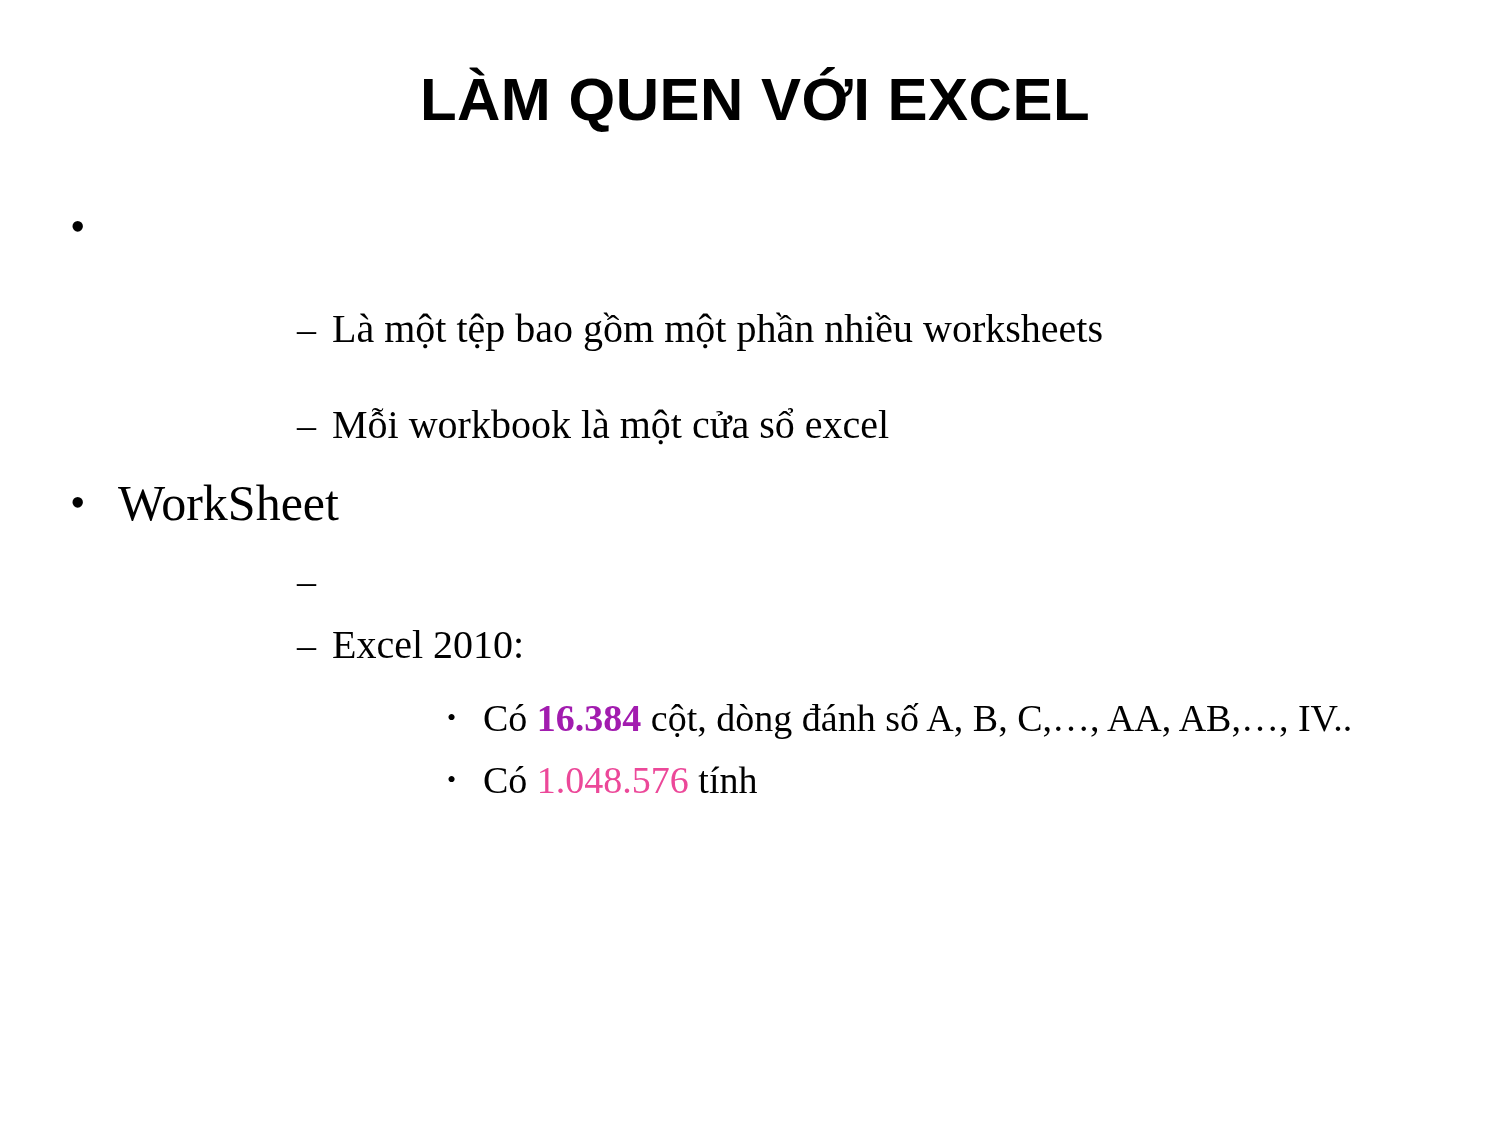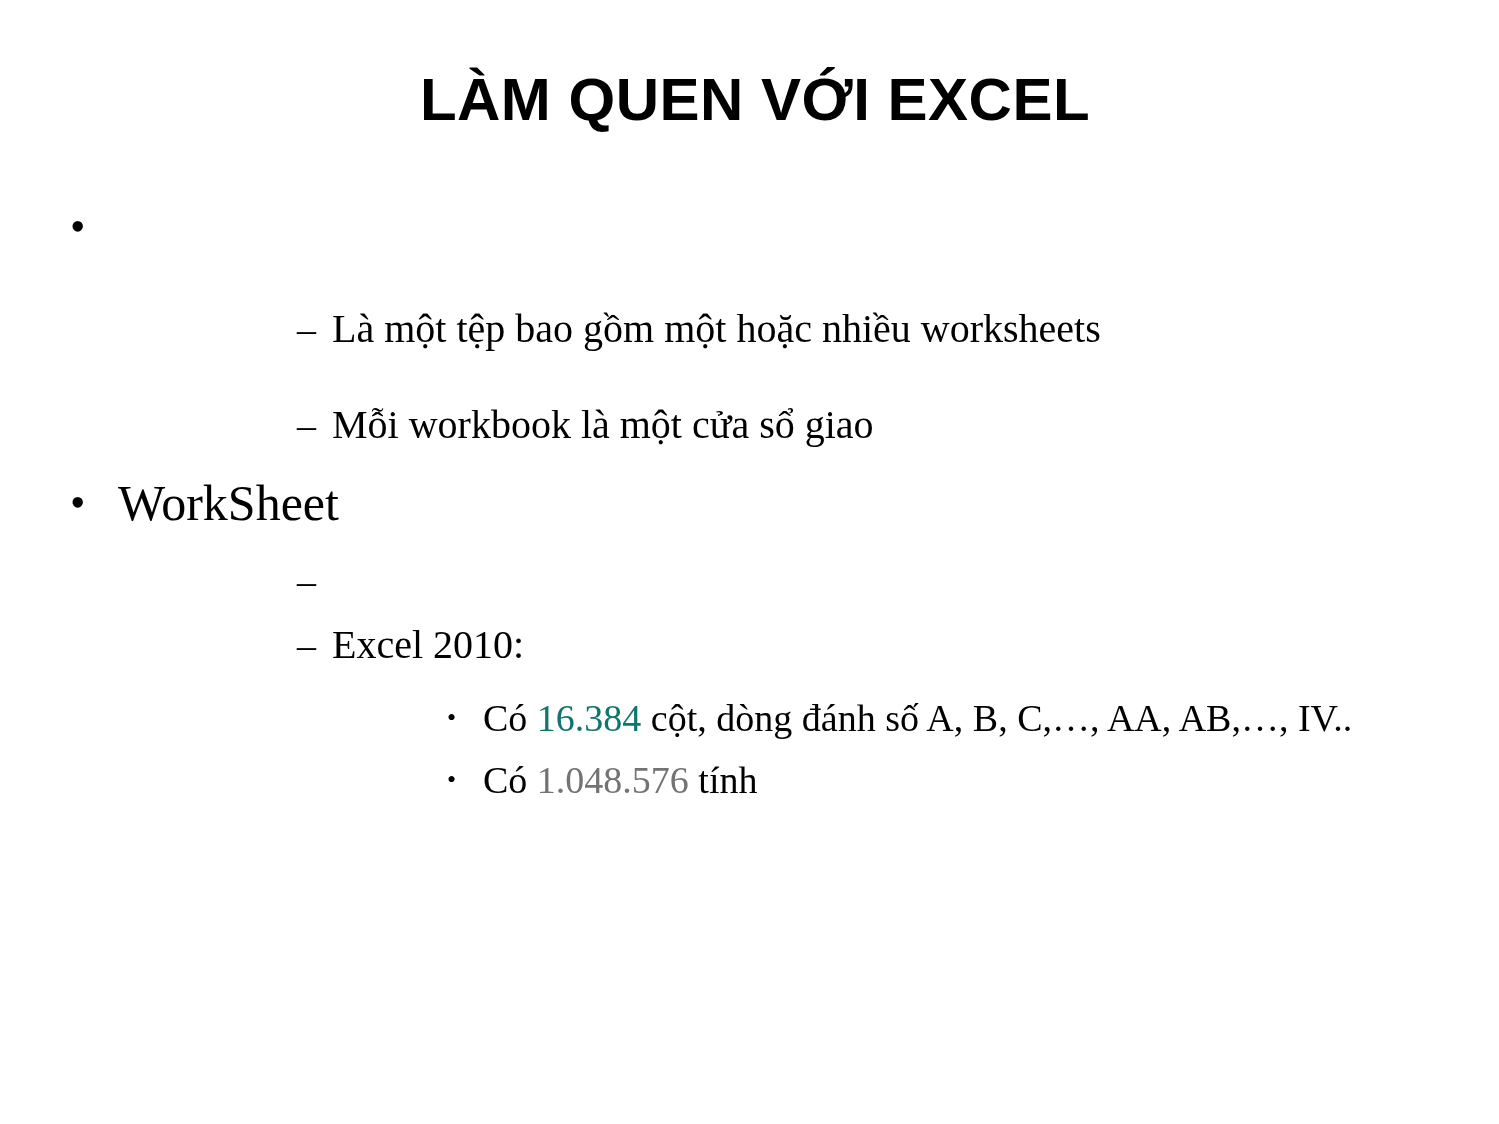--- a/index.html
+++ b/index.html
@@ -109,49 +109,49 @@
   }
 
   
   .gap-top-lg { margin-top: 44px; }
   .gap-top-md { margin-top: 42px; }
   .gap-top-sm { margin-top: 20px; }
   .gap-top-xs { margin-top: 10px; }
   .gap-top-none { margin-top: 0; }
 
   .hl-green-bold {
-    color: #0f766e;
-    font-weight: normal;
+    color: #a21caf;
+    font-weight: bold;
     margin-top: 20px;
   }
   .hl-green {
-    color: #737373;
+    color: #ec4899;
   }
 </style>
 </head>
 <body>
 
 <div class="slide">
 
   <div class="slide-title">LÀM QUEN VỚI EXCEL</div>
 
   <div class="body-area">
 
     <div class="bullet-row lvl1 gap-top-none">
       <span class="marker">•</span>
     </div>
 
     <div class="bullet-row lvl2 gap-top-lg">
       <span class="marker">–</span>
-      <span class="text">Là một tệp bao gồm một hoặc nhiều worksheets</span>
+      <span class="text">Là một tệp bao gồm một phần nhiều worksheets</span>
     </div>
 
     <div class="bullet-row lvl2 gap-top-md">
       <span class="marker">–</span>
-      <span class="text">Mỗi workbook là một cửa sổ giao</span>
+      <span class="text">Mỗi workbook là một cửa sổ excel</span>
     </div>
 
     <div class="bullet-row lvl1 gap-top-sm">
       <span class="marker">•</span>
       <span class="text">WorkSheet</span>
     </div>
 
     <div class="bullet-row lvl2 gap-top-sm">
       <span class="marker">–</span>
     </div>

